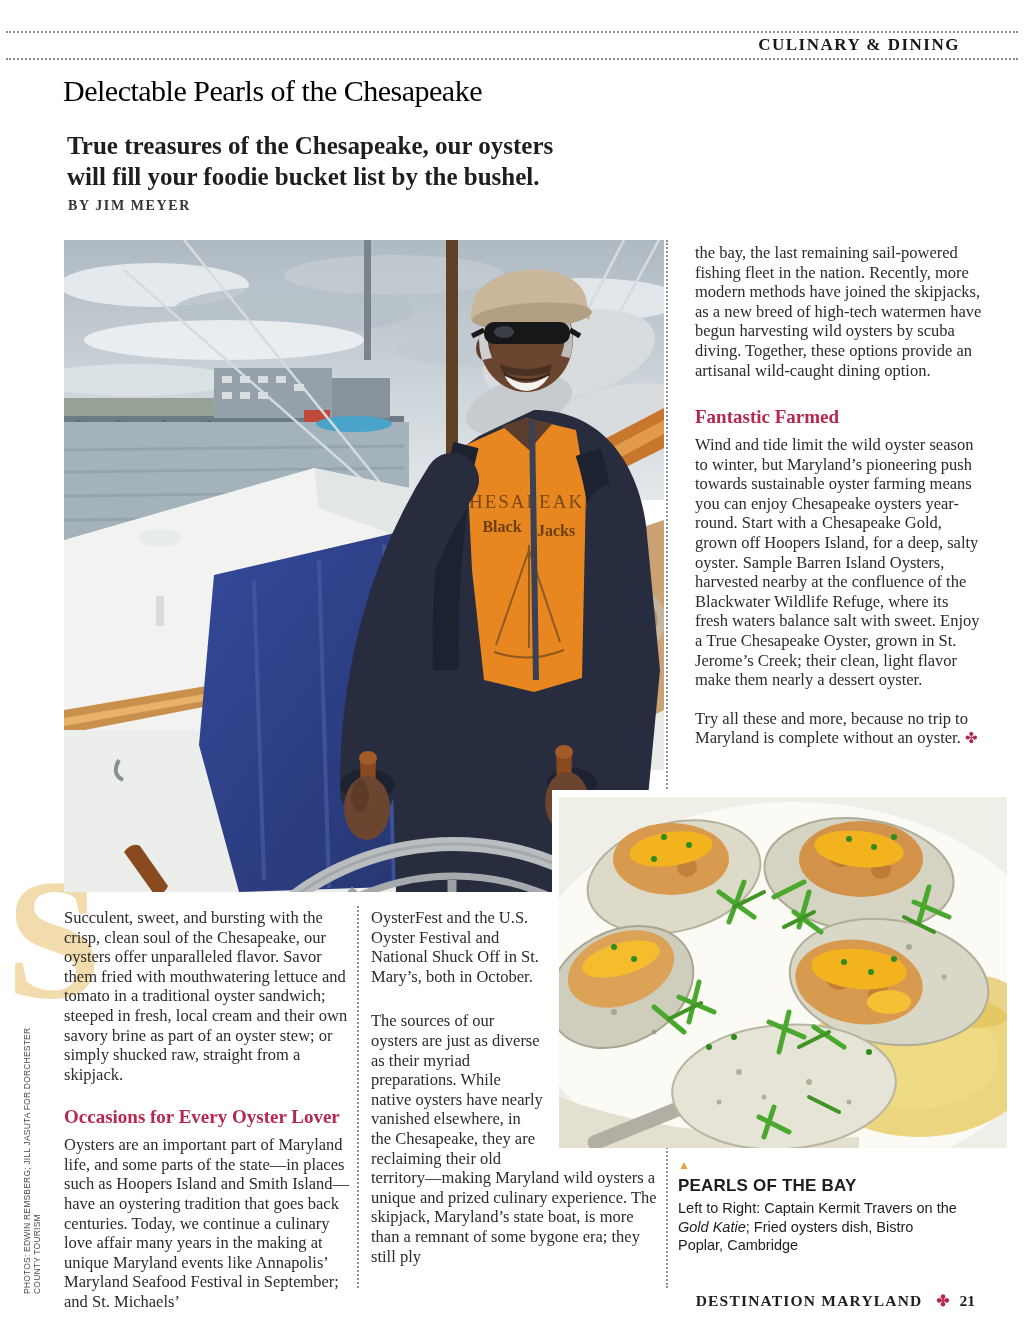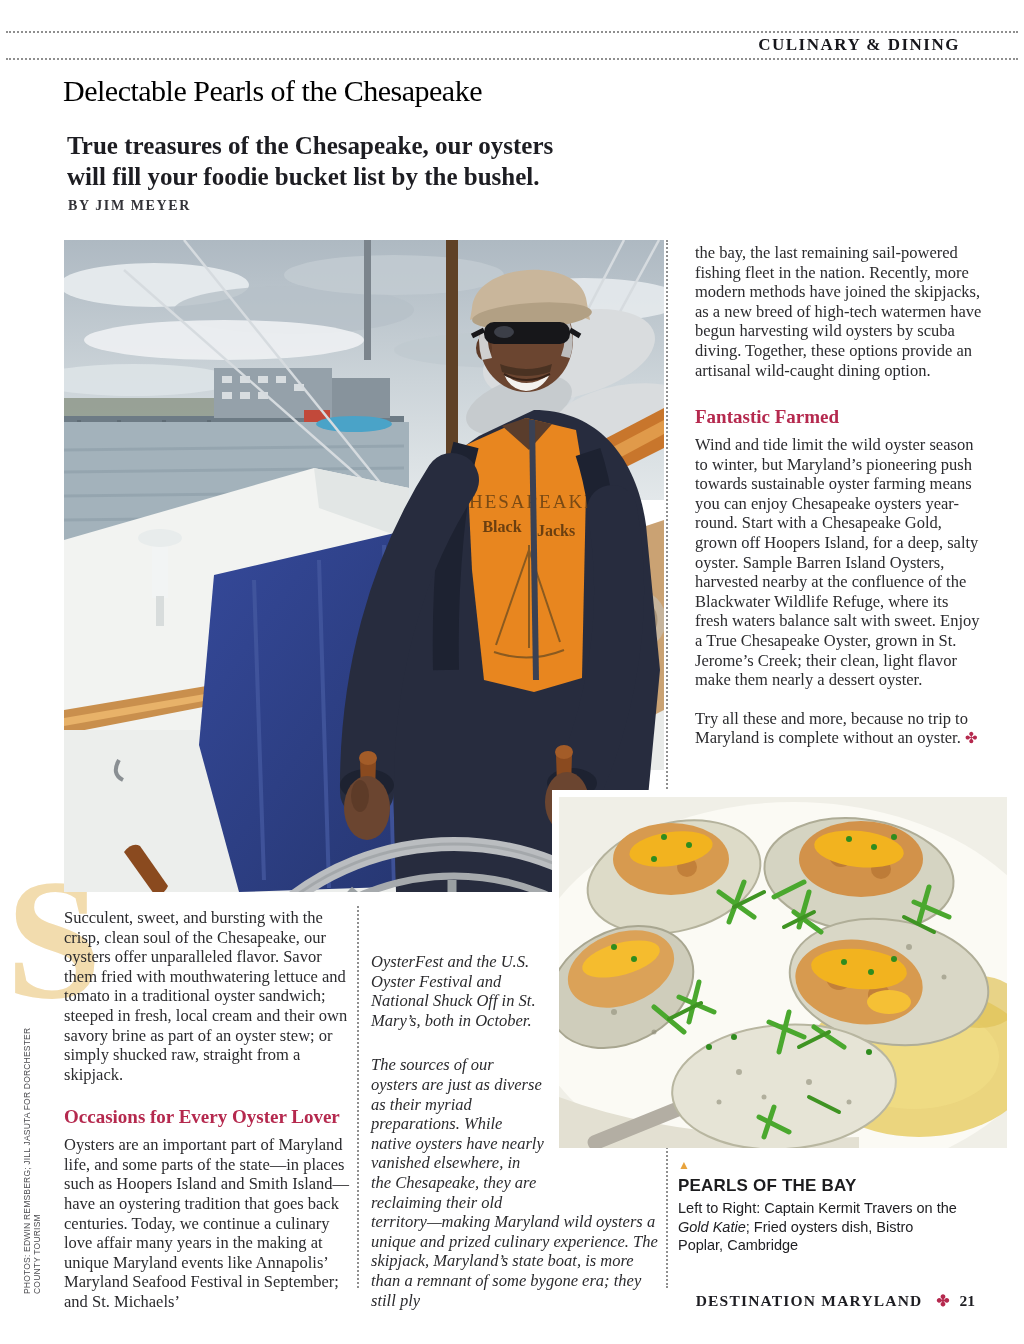--- a/index.html
+++ b/index.html
@@ -21,21 +21,21 @@
   .byline { position:absolute; left:68px; top:198px; font-size:14px; letter-spacing:1.6px;
             color:#333338; font-weight:600; }
 
   
   .bodycopy { font-size:16.5px; line-height:19.6px; color:#2b2b2e; }
   .bodycopy p { margin:0 0 19px 0; }
   .redhead { font-size:19px; line-height:1.1; color:#b5294e; font-weight:600; margin:0 0 7px 0; }
   .right-col { position:absolute; left:678px; top:243px; width:287px;margin-left:17px; }
   .right-col .gap { height:8px; }
   .left-col { position:absolute; left:64px; top:908px; width:292px; z-index:3; }
-  .mid-col { position:absolute; left:371px; top:952px; width:289px; z-index:3;font-style:italic; }
+  .mid-col { position:absolute; left:371px; top:908px; width:289px; z-index:3; }
   .mid-col .wrap-spacer { float:right; width:116px; height:248px; }
   .ornament { color:#b5294e; font-size:15px; }
 
   .vsep { position:absolute; width:0; border-left:2px dotted #8f8f8f; }
   .vsep-right { left:666px; top:240px; height:1048px; }
   .vsep-mid { left:357px; top:906px; height:382px; }
 
   .drop-cap { position:absolute; left:6px; top:853px; font-size:172px; line-height:1;
               color:#f2dcae; font-weight:700; z-index:1; }
 

